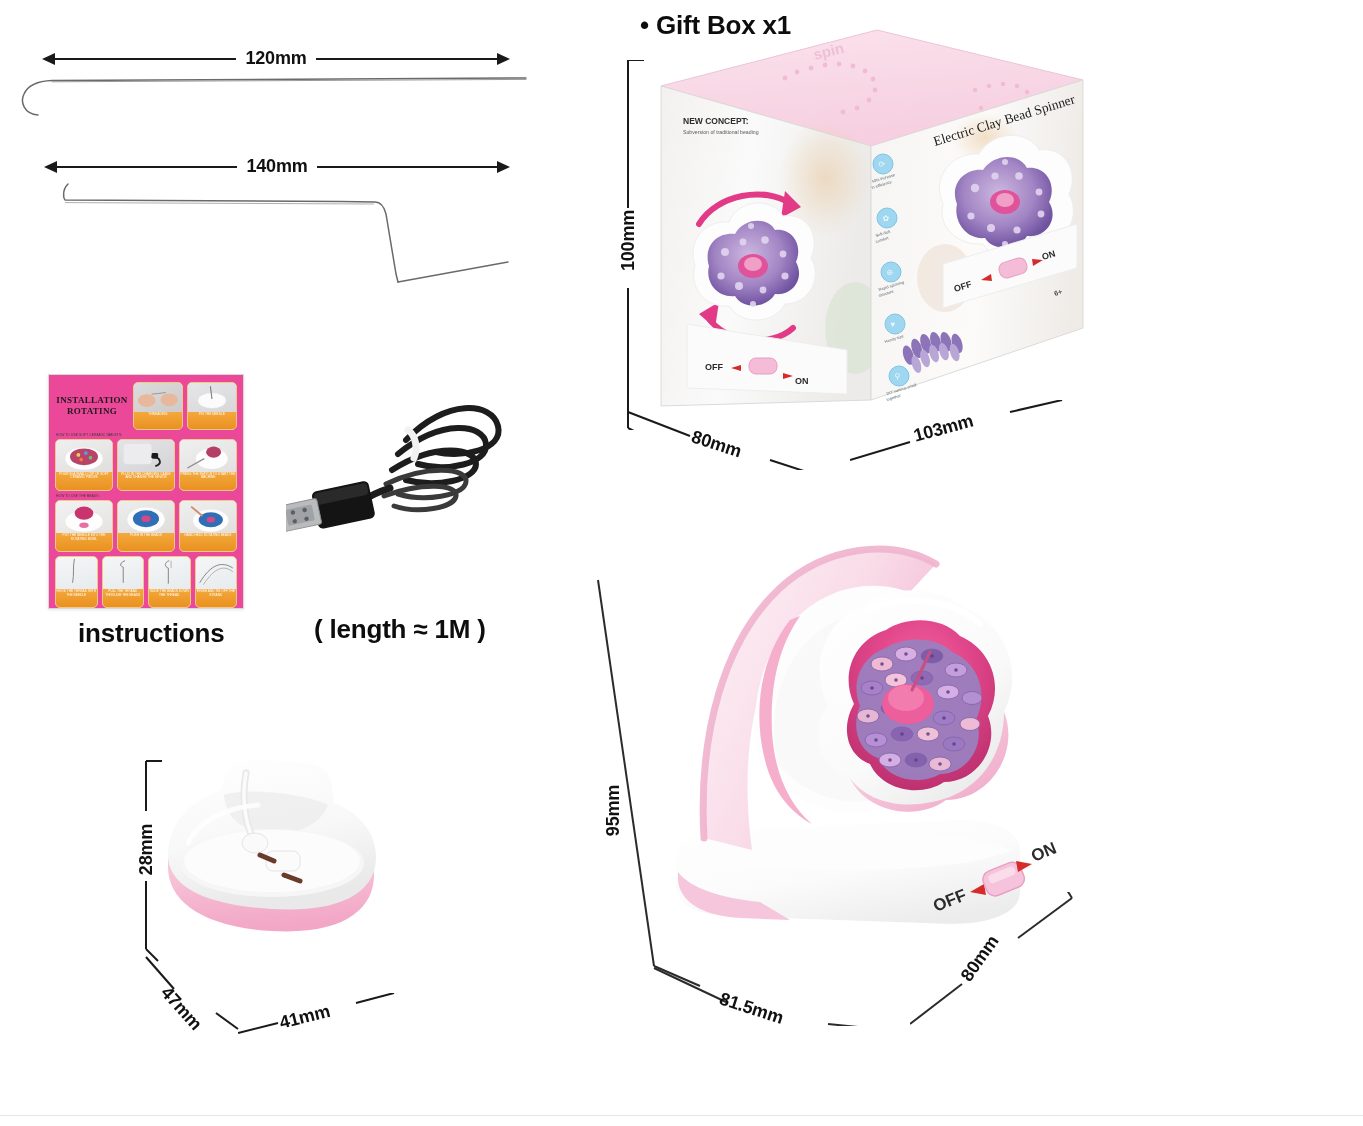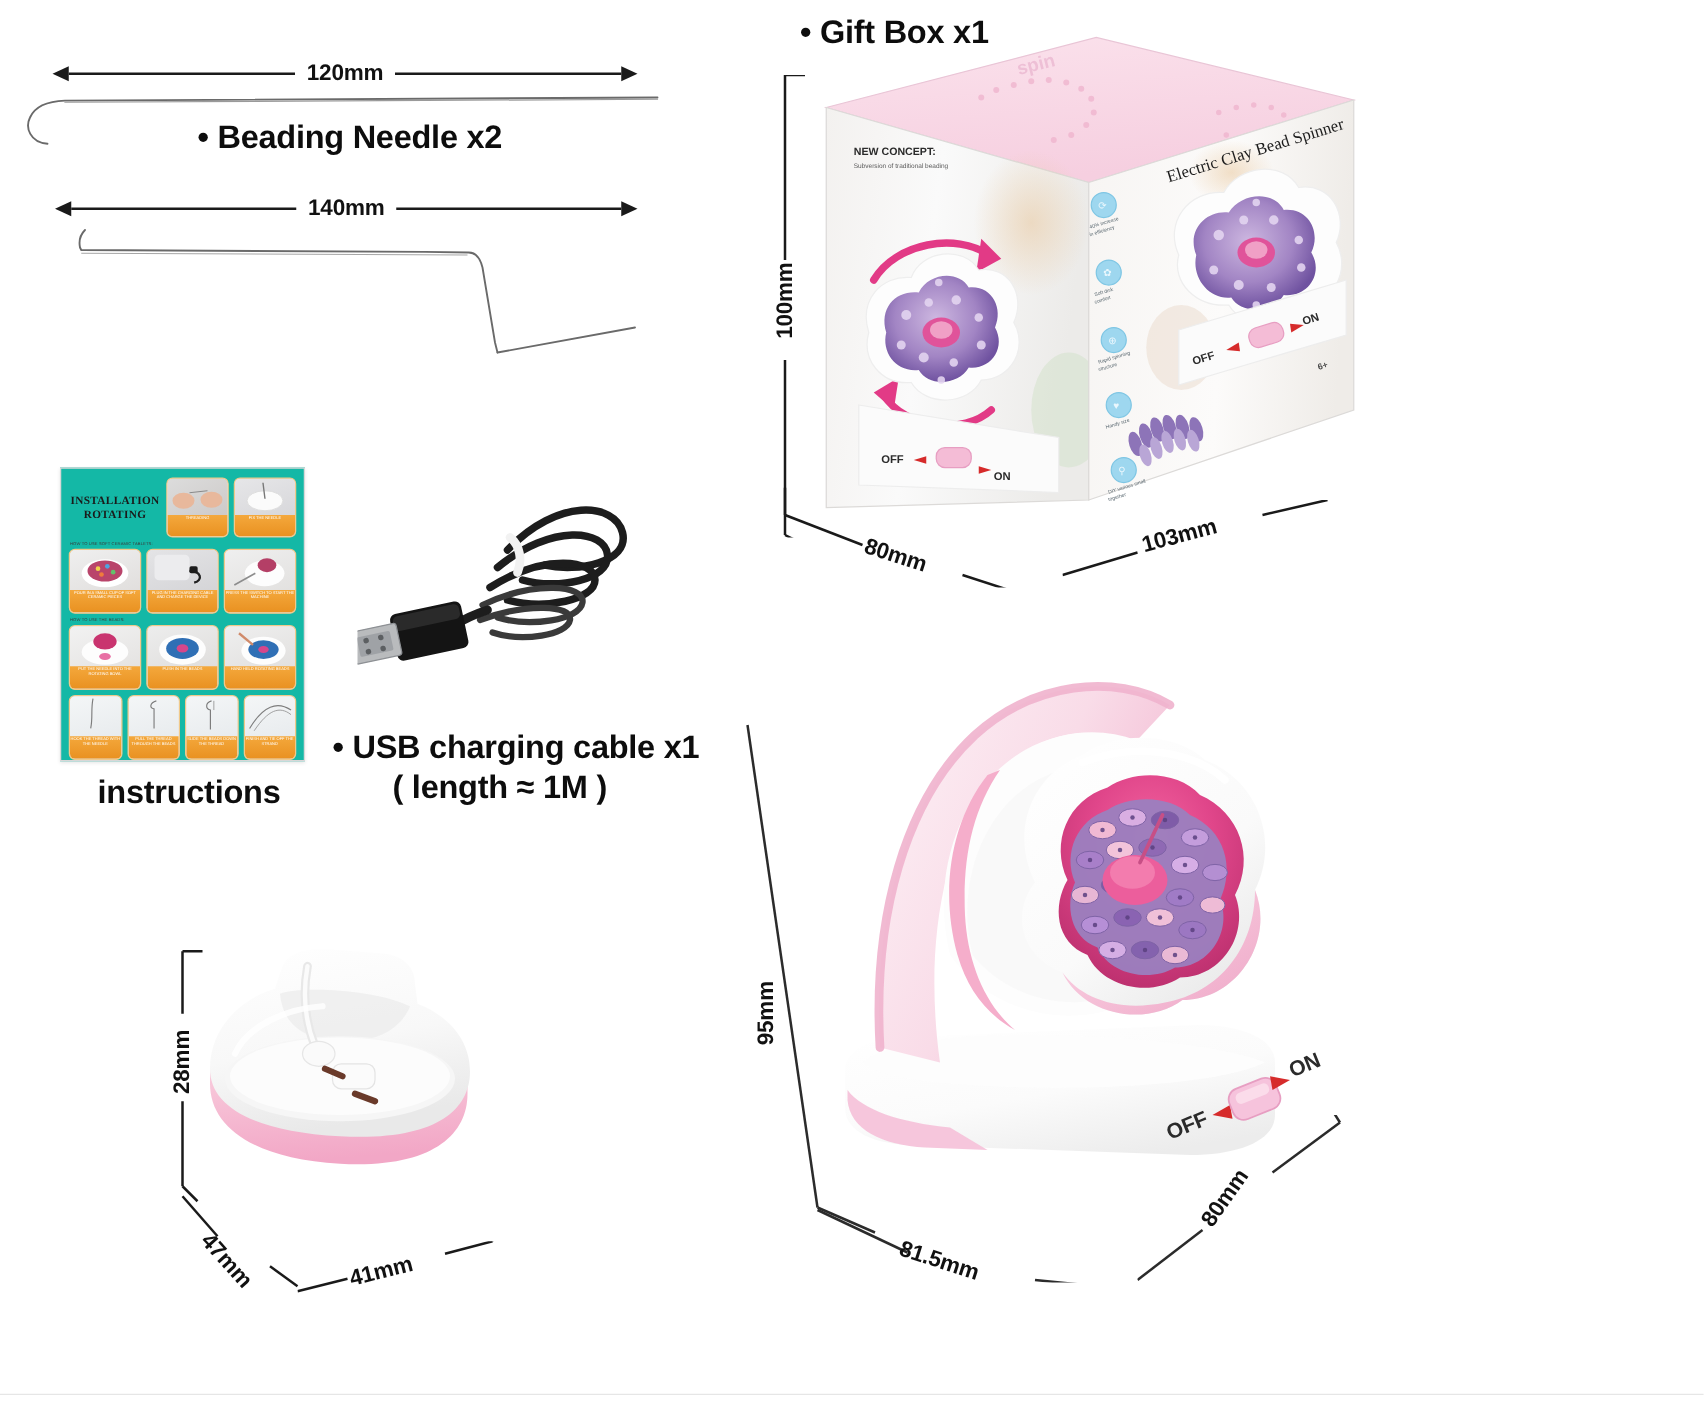--- a/index.html
+++ b/index.html
@@ -39,21 +39,21 @@
     flex:0 0 auto;
   }
   .arrow-l { border-right:13px solid #1a1a1a; }
   .arrow-r { border-left:13px solid #1a1a1a; }
 
   
   .needle svg { display:block; }
 
   
   .instr-card {
-    background:#14b8a6;
+    background:#ec4899;
     border:1px solid #d8d8d8;
     box-shadow:0 1px 3px rgba(0,0,0,.10);
     box-sizing:border-box;
     padding:7px 6px 6px 6px;
   }
   .instr-head {
     font-family:"Liberation Serif", serif;
     font-weight:bold;
     font-size:9px;
     line-height:1.25;
@@ -121,21 +121,20 @@
       <div class="arrow-r"></div>
     </div>
 
     <div class="abs needle" style="left:8px; top:52px;">
       <svg width="520" height="56" viewBox="0 0 520 56">
         <path d="M30 45 C16 44 12 32 16 24 C20 15 30 11 44 10.5 L518 8" fill="none" stroke="#6a6a6a" stroke-width="1.5" stroke-linecap="round"></path>
         <path d="M44 11.8 L518 9.4" fill="none" stroke="#9a9a9a" stroke-width="1" stroke-linecap="round"></path>
       </svg>
     </div>
 
-    <div class="abs label label-xl" style="left:158px; top:76px;">• Beading Needle x2</div>
   </div>
 
   <div class="abs" style="left:0px; top:142px; width:540px; height:175px;">
 
     <div class="dimrow abs" style="left:44px; top:14px; width:466px;">
       <div class="arrow-l"></div>
       <div class="bar"></div>
       <div class="txt dim">140mm</div>
       <div class="bar"></div>
       <div class="arrow-r"></div>
@@ -314,21 +313,20 @@
           <rect x="-6" y="99" width="38" height="26" rx="2.5" fill="none" stroke="#8d9094" stroke-width="1"></rect>
           <rect x="-1" y="104" width="27" height="16" rx="1.5" fill="#9fa2a6"></rect>
           <circle cx="6" cy="108" r="2.2" fill="#5c5f62"></circle>
           <circle cx="18" cy="108" r="2.2" fill="#5c5f62"></circle>
           <circle cx="6" cy="117" r="2.2" fill="#5c5f62"></circle>
           <circle cx="18" cy="117" r="2.2" fill="#5c5f62"></circle>
         </g>
       </svg>
     </div>
 
-    <div class="abs label label-xl" style="left:0px; top:190px;">• USB charging cable x1</div>
     <div class="abs label label-xl" style="left:48px; top:222px;">( length ≈ 1M )</div>
   </div>
 
   <div class="abs" style="left:600px; top:0px; width:500px; height:500px;">
 
     <div class="abs label label-xl" style="left:40px; top:10px;">• Gift Box x1</div>
 
     <div class="abs" style="left:8px; top:60px; width:40px; height:370px;">
       <svg width="40" height="370" viewBox="0 0 40 370" style="position:absolute;left:0;top:0;">
         <line x1="20" y1="0" x2="20" y2="148" stroke="#1a1a1a" stroke-width="2"></line>

